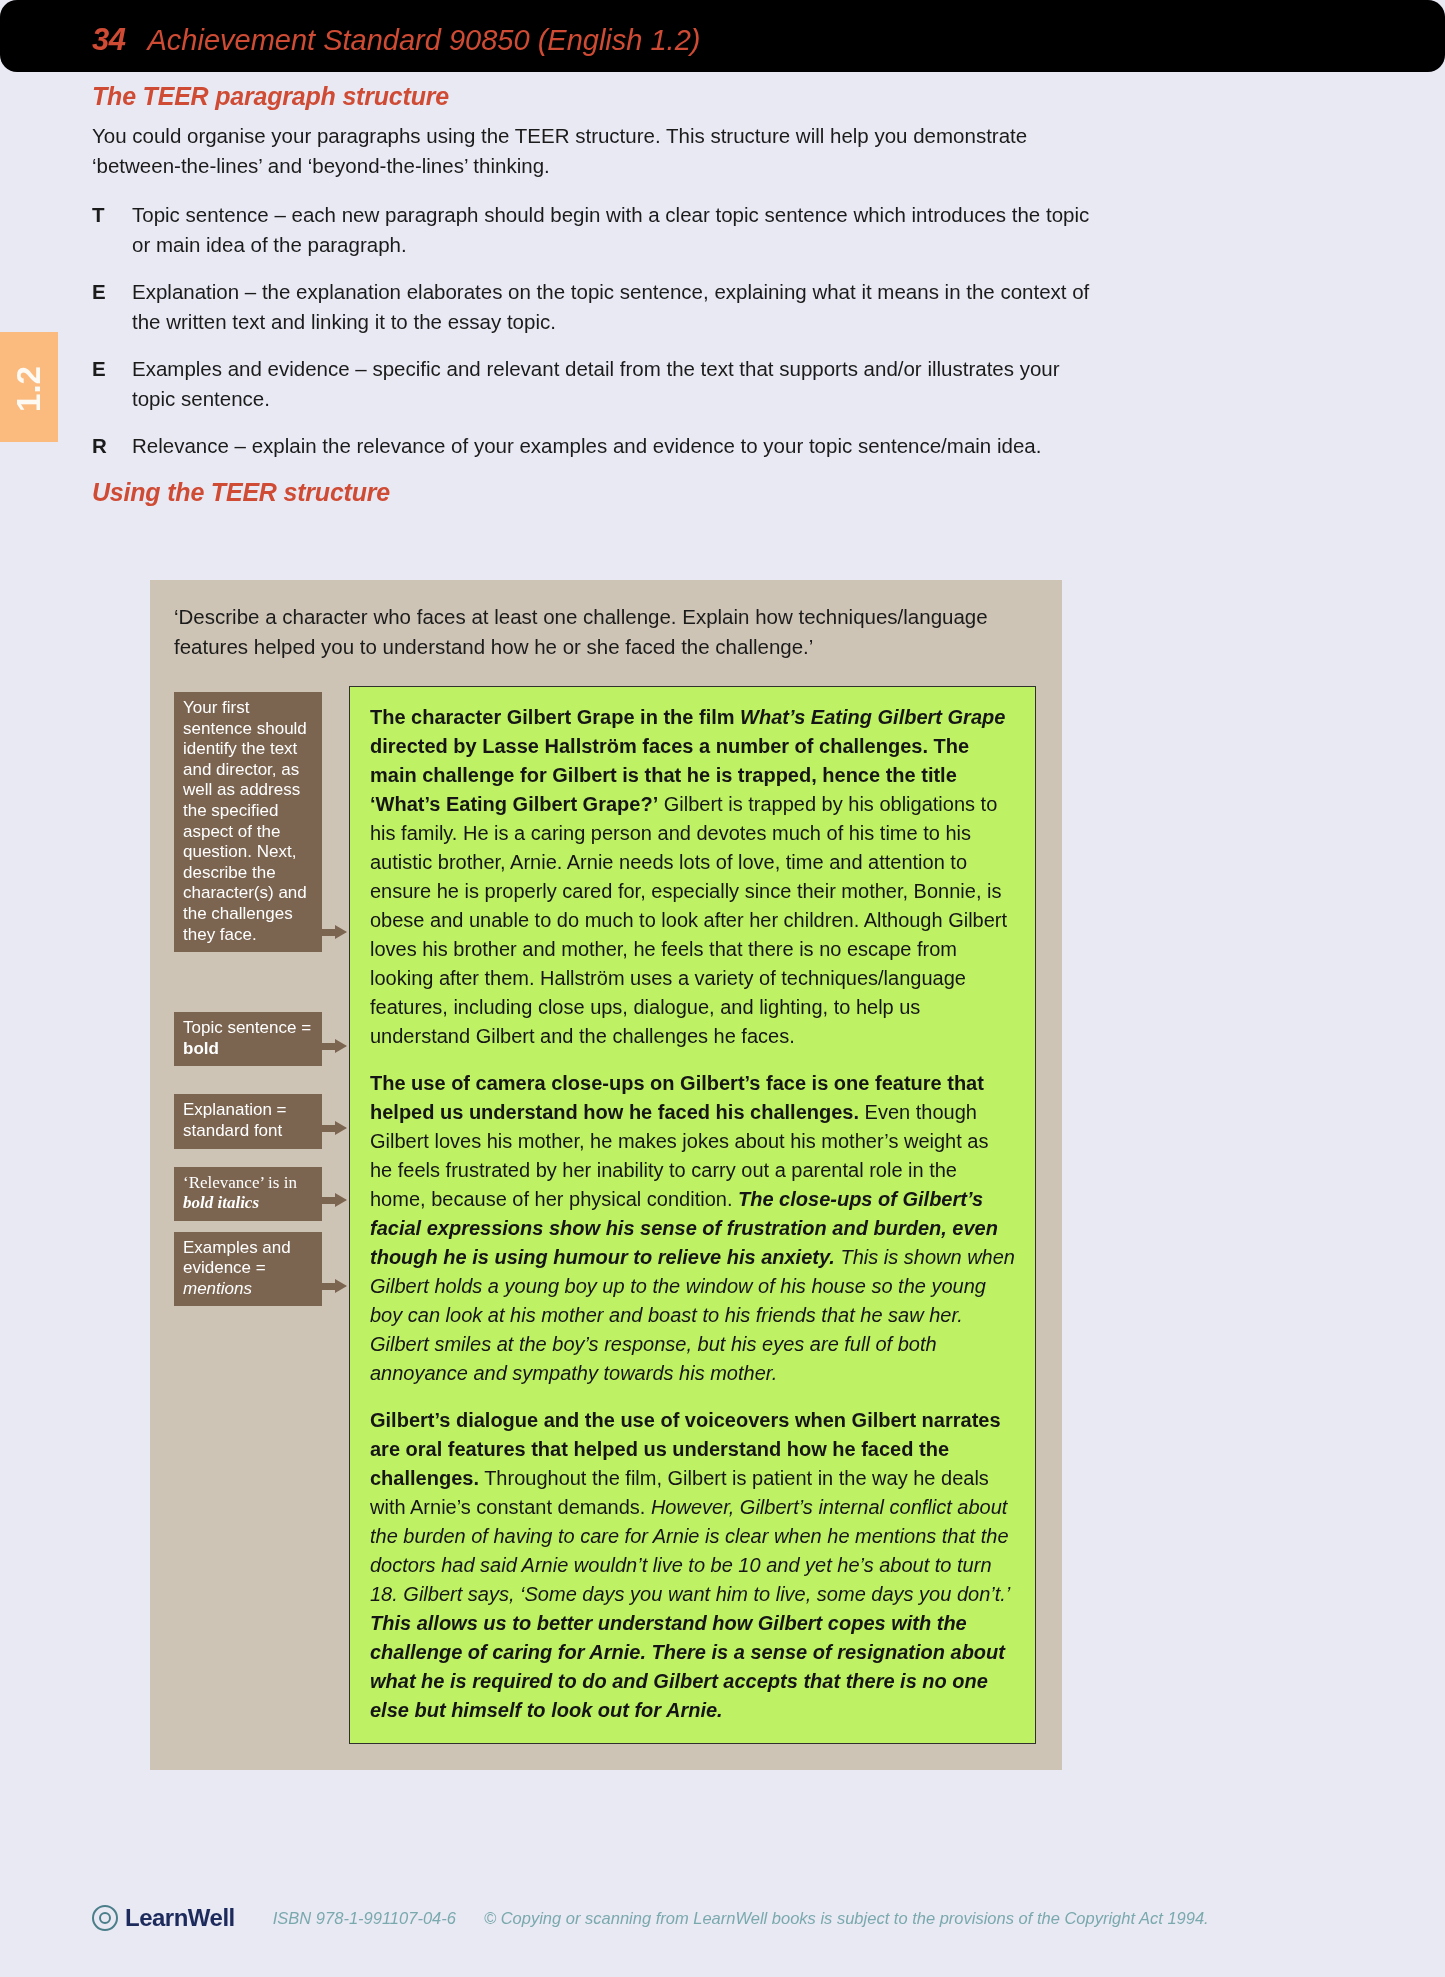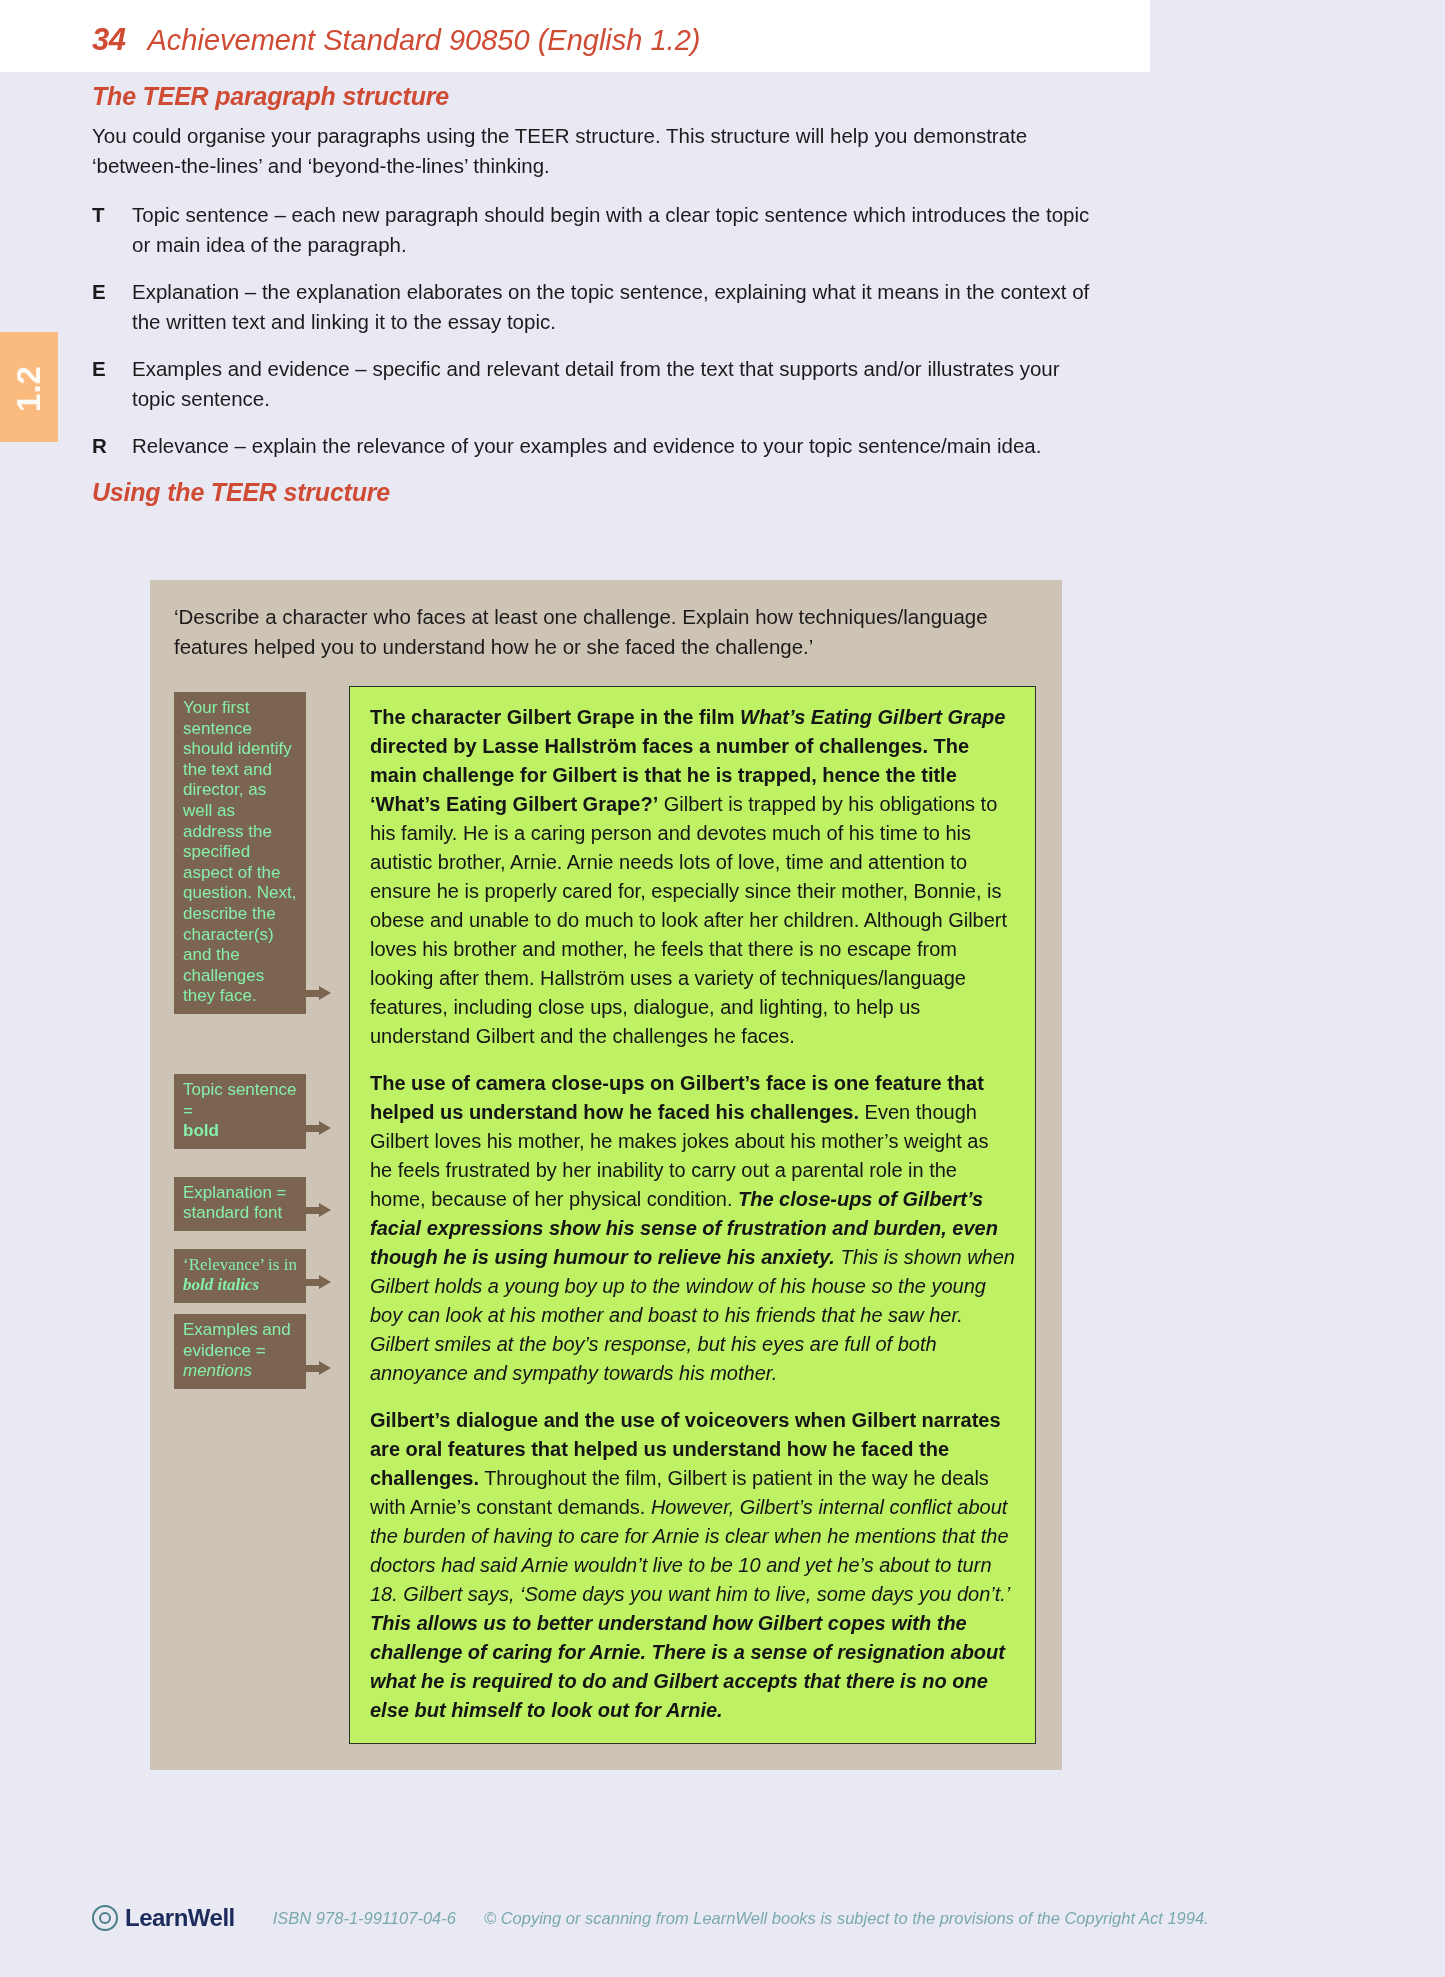--- a/index.html
+++ b/index.html
@@ -10,23 +10,24 @@
     background: #e9e9f4;
     font-family: "Liberation Sans", sans-serif;
     position: relative;
     overflow: hidden;
   }
 
   
   .page-header {
     position: absolute;
     top: 0; left: 0;
-    width: 1150px;
+    width: 1445px;
     height: 72px;
-    background: #ffffff;
+    background: #000000;
+    border-radius: 17px;
   }
   .page-header-inner {
     position: absolute;
     left: 92px;
     top: 22px;
     display: flex;
     align-items: baseline;
     gap: 22px;
     white-space: nowrap;
   }
@@ -141,25 +142,25 @@
   }
   .callout-col {
     width: 175px;
     flex: 0 0 175px;
     position: relative;
     padding-top: 6px;
   }
   .callout {
     position: relative;
     background: #7b6450;
-    color: #86efac;
+    color: #ffffff;
     font-size: 17px;
     line-height: 20.6px;
     padding: 6px 9px 7px 9px;
-    width: 132px;
+    width: 148px;
     margin-bottom: 8px;
   }
   .callout .arrow {
     position: absolute;
     right: -25px;
     width: 26px;
     height: 15px;
   }
   .callout .arrow .shaft {
     position: absolute;

